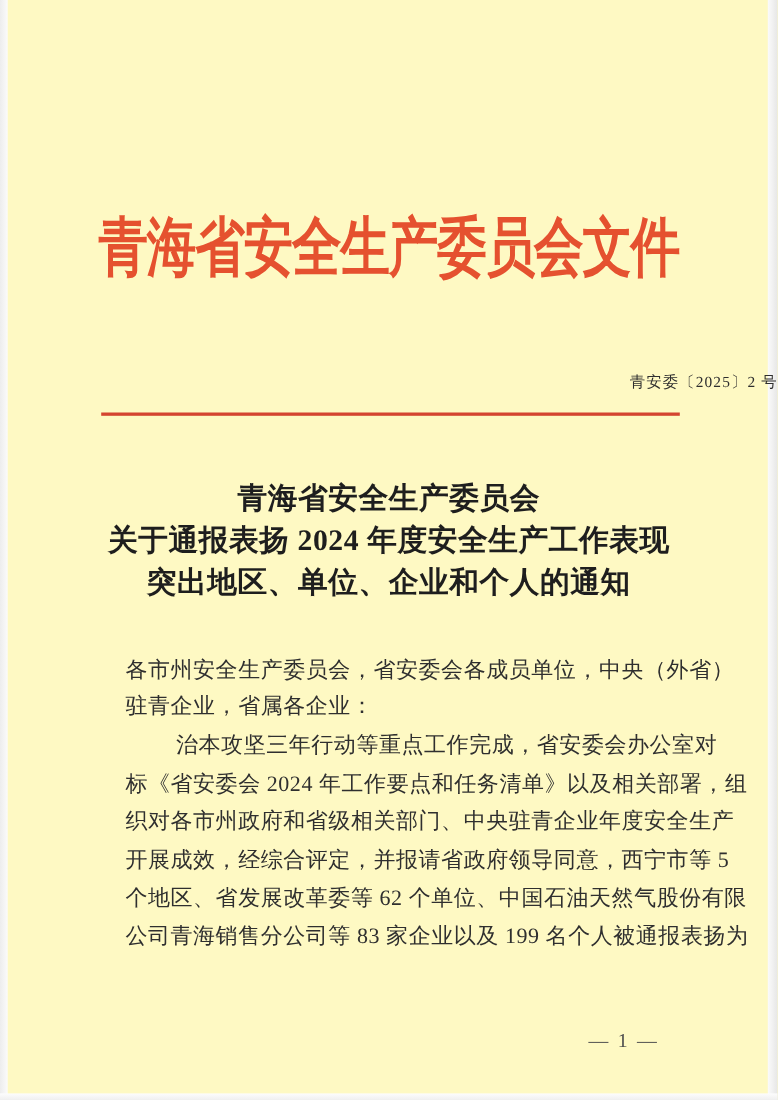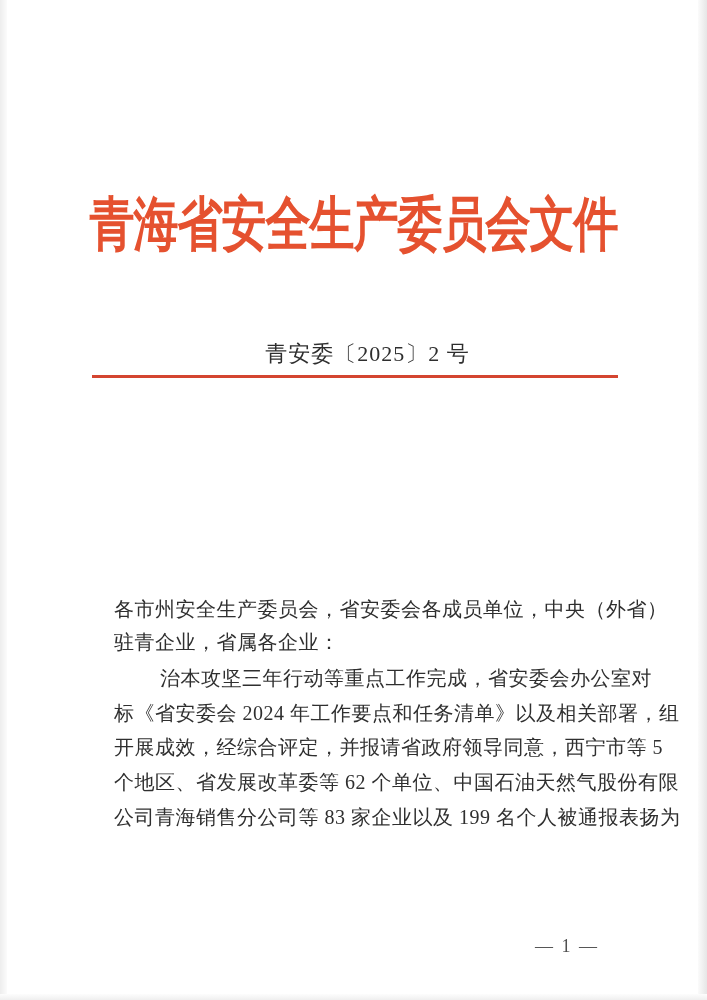--- a/index.html
+++ b/index.html
@@ -5,21 +5,21 @@
   html, body { margin: 0; padding: 0; }
   body {
     background: #e9e9e9;
     font-family: "Liberation Serif", "DejaVu Serif", serif;
   }
   .scan-page {
     position: relative;
     width: 707px;
     height: 1000px;
     margin: 0 auto;
-    background: #ffffff;
+    background: #fef9c3;
     overflow: hidden;
     color: #2b2b2b;
   }
   
   .edge-left {
     position: absolute; left: 0; top: 0; bottom: 0; width: 7px;
     background: linear-gradient(to right, #ededed, #fbfbfb);
   }
   .edge-right {
     position: absolute; right: 0; top: 0; bottom: 0; width: 9px;
@@ -42,22 +42,22 @@
     line-height: 1;
     transform: scaleY(1.30);
     transform-origin: center center;
     white-space: nowrap;
   }
 
   .doc-number {
     position: absolute;
     top: 339px;
     left: 0; right: 0;
-    text-align: center;
-    font-size: 22px;
+    text-align: right;
+    font-size: 14px;
     color: #2e2e2e;
     letter-spacing: 1px;
     white-space: nowrap;
     margin-left: 28px;
   }
 
   .red-divider {
     position: absolute;
     top: 375px;
     left: 92px;
@@ -122,26 +122,32 @@
   <div class="edge-left"></div>
   <div class="edge-right"></div>
   <div class="edge-bottom"></div>
 
   <div class="doc-header-title">青海省安全生产委员会文件</div>
 
   <div class="doc-number">青安委〔2025〕2 号</div>
 
   <div class="red-divider"></div>
 
+  <div class="doc-title">
+    <div>青海省安全生产委员会</div>
+    <div>关于通报表扬 2024 年度安全生产工作表现</div>
+    <div>突出地区、单位、企业和个人的通知</div>
+  </div>
 
   <div class="doc-body">
     <div class="body-line">各市州安全生产委员会，省安委会各成员单位，中央（外省）</div>
     <div class="body-line no-stretch">驻青企业，省属各企业：</div>
     <div class="body-line indent">治本攻坚三年行动等重点工作完成，省安委会办公室对</div>
     <div class="body-line">标《省安委会 2024 年工作要点和任务清单》以及相关部署，组</div>
+    <div class="body-line">织对各市州政府和省级相关部门、中央驻青企业年度安全生产</div>
     <div class="body-line">开展成效，经综合评定，并报请省政府领导同意，西宁市等 5</div>
     <div class="body-line">个地区、省发展改革委等 62 个单位、中国石油天然气股份有限</div>
     <div class="body-line">公司青海销售分公司等 83 家企业以及 199 名个人被通报表扬为</div>
   </div>
 
   <div class="page-number">— 1 —</div>
 
 </div>
 
 </body></html>

